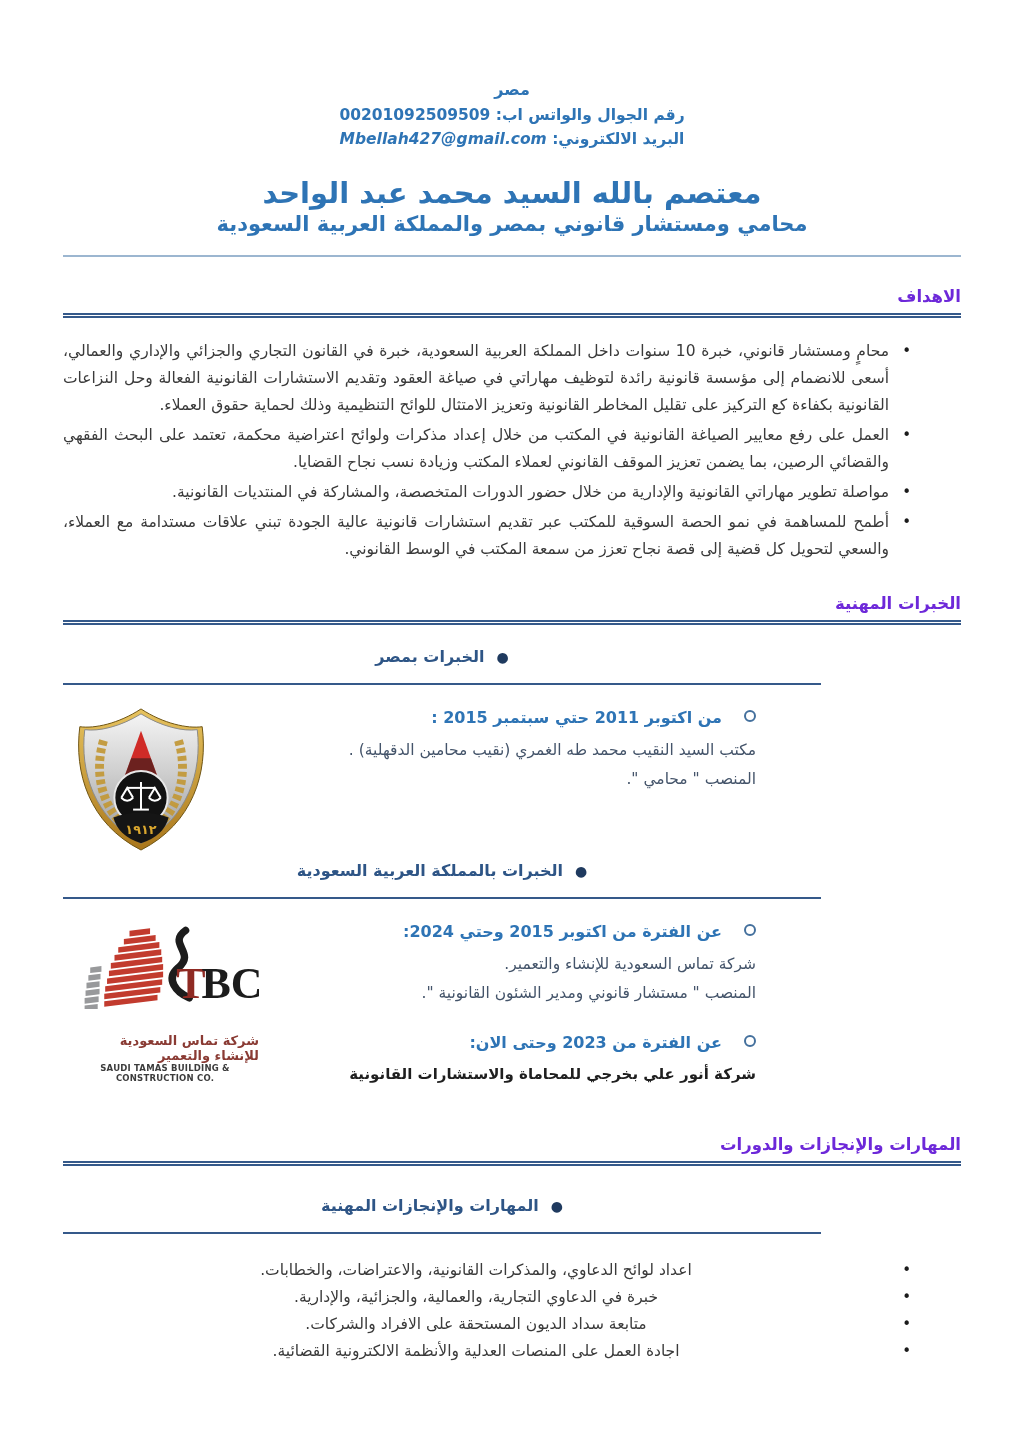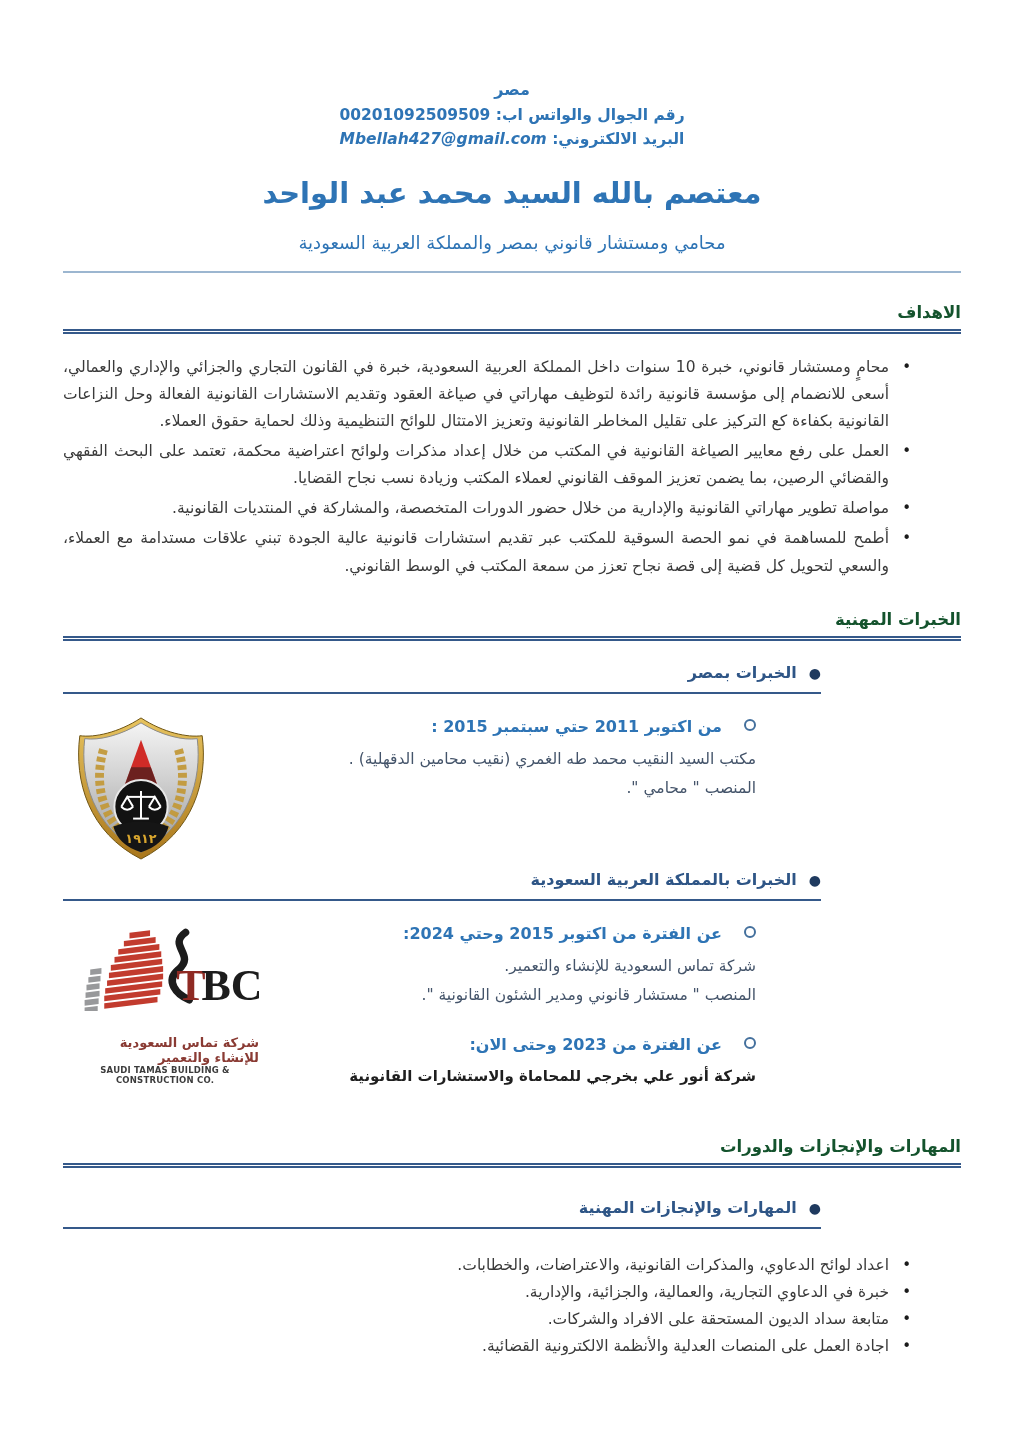--- a/index.html
+++ b/index.html
@@ -6,37 +6,37 @@
   body{width:1024px;height:1448px;font-family:"DejaVu Sans",sans-serif;-webkit-font-smoothing:antialiased;}
   .page{position:relative;width:1024px;height:1364px;background:#fff;overflow:hidden;}
   .content{padding:80px 63px 0 63px;}
 
   
   .hdr{text-align:center;direction:rtl;}
   .country{color:#2E74B5;font-weight:bold;font-size:16px;margin-bottom:4px;}
   .contact-line{color:#2E74B5;font-weight:bold;font-size:15.5px;line-height:1.55;}
   .email-val{font-style:italic;direction:ltr;unicode-bidi:embed;}
   .person-name{color:#2E74B5;font-weight:bold;font-size:29px;margin-top:24px;line-height:1.25;}
-  .person-title{color:#2E74B5;font-weight:normal;font-size:18px;margin-top:20px;line-height:1.3;}
+  .person-title{color:#2E74B5;font-weight:bold;font-size:21px;margin-top:0;line-height:1.3;}
   .rule-light{border-top:2px solid #9CB6D0;margin-top:16px;}
 
   
-  .sec-heading{direction:rtl;color:#14532d;font-weight:bold;font-size:16.5px;
+  .sec-heading{direction:rtl;color:#6d28d9;font-weight:bold;font-size:16.5px;
                padding-bottom:7px;border-bottom:5px double #35598A;margin-top:30px;}
   .sub-heading{direction:rtl;color:#2E5586;font-weight:bold;font-size:16px;
-               margin-top:22px;margin-right:140px;padding-bottom:10px;
-               border-bottom:2px solid #35598A;}
+               margin-top:22px;margin-right:140px;padding-bottom:17px;
+               border-bottom:2px solid #35598A;text-align:center;}
   .sub-heading .dot{color:#1f3a5f;margin-left:12px;font-size:14px;}
 
   
   ul.blist{list-style:none;margin:20px 48px 0 0;padding:0;direction:rtl;}
   ul.blist li{position:relative;padding-right:24px;color:#3A3A3A;font-size:15.5px;
               line-height:1.75;text-align:justify;margin-bottom:3px;}
   ul.blist li::before{content:"•";position:absolute;right:2px;top:0;color:#1b1b1b;font-size:15px;}
-  ul.blist.single li{text-align:right;line-height:1.62;margin-bottom:2px;}
+  ul.blist.single li{text-align:center;line-height:1.62;margin-bottom:2px;}
 
   
   .exp-row{position:relative;margin-top:20px;}
   .o-heading{direction:rtl;margin-right:205px;color:#2E74B5;font-weight:bold;font-size:16px;line-height:1.6;}
   .o-heading .o-dot{display:inline-block;width:8px;height:8px;border:2px solid #44709D;
                     border-radius:50%;margin-left:22px;vertical-align:1px;}
   .exp-desc{direction:rtl;margin-right:205px;color:#44546A;font-size:15.5px;line-height:1.85;margin-top:6px;}
   .exp-desc.strong{color:#1f1f1f;font-weight:bold;font-size:15px;}
 
   .logo-box{position:absolute;left:8px;top:0;}

